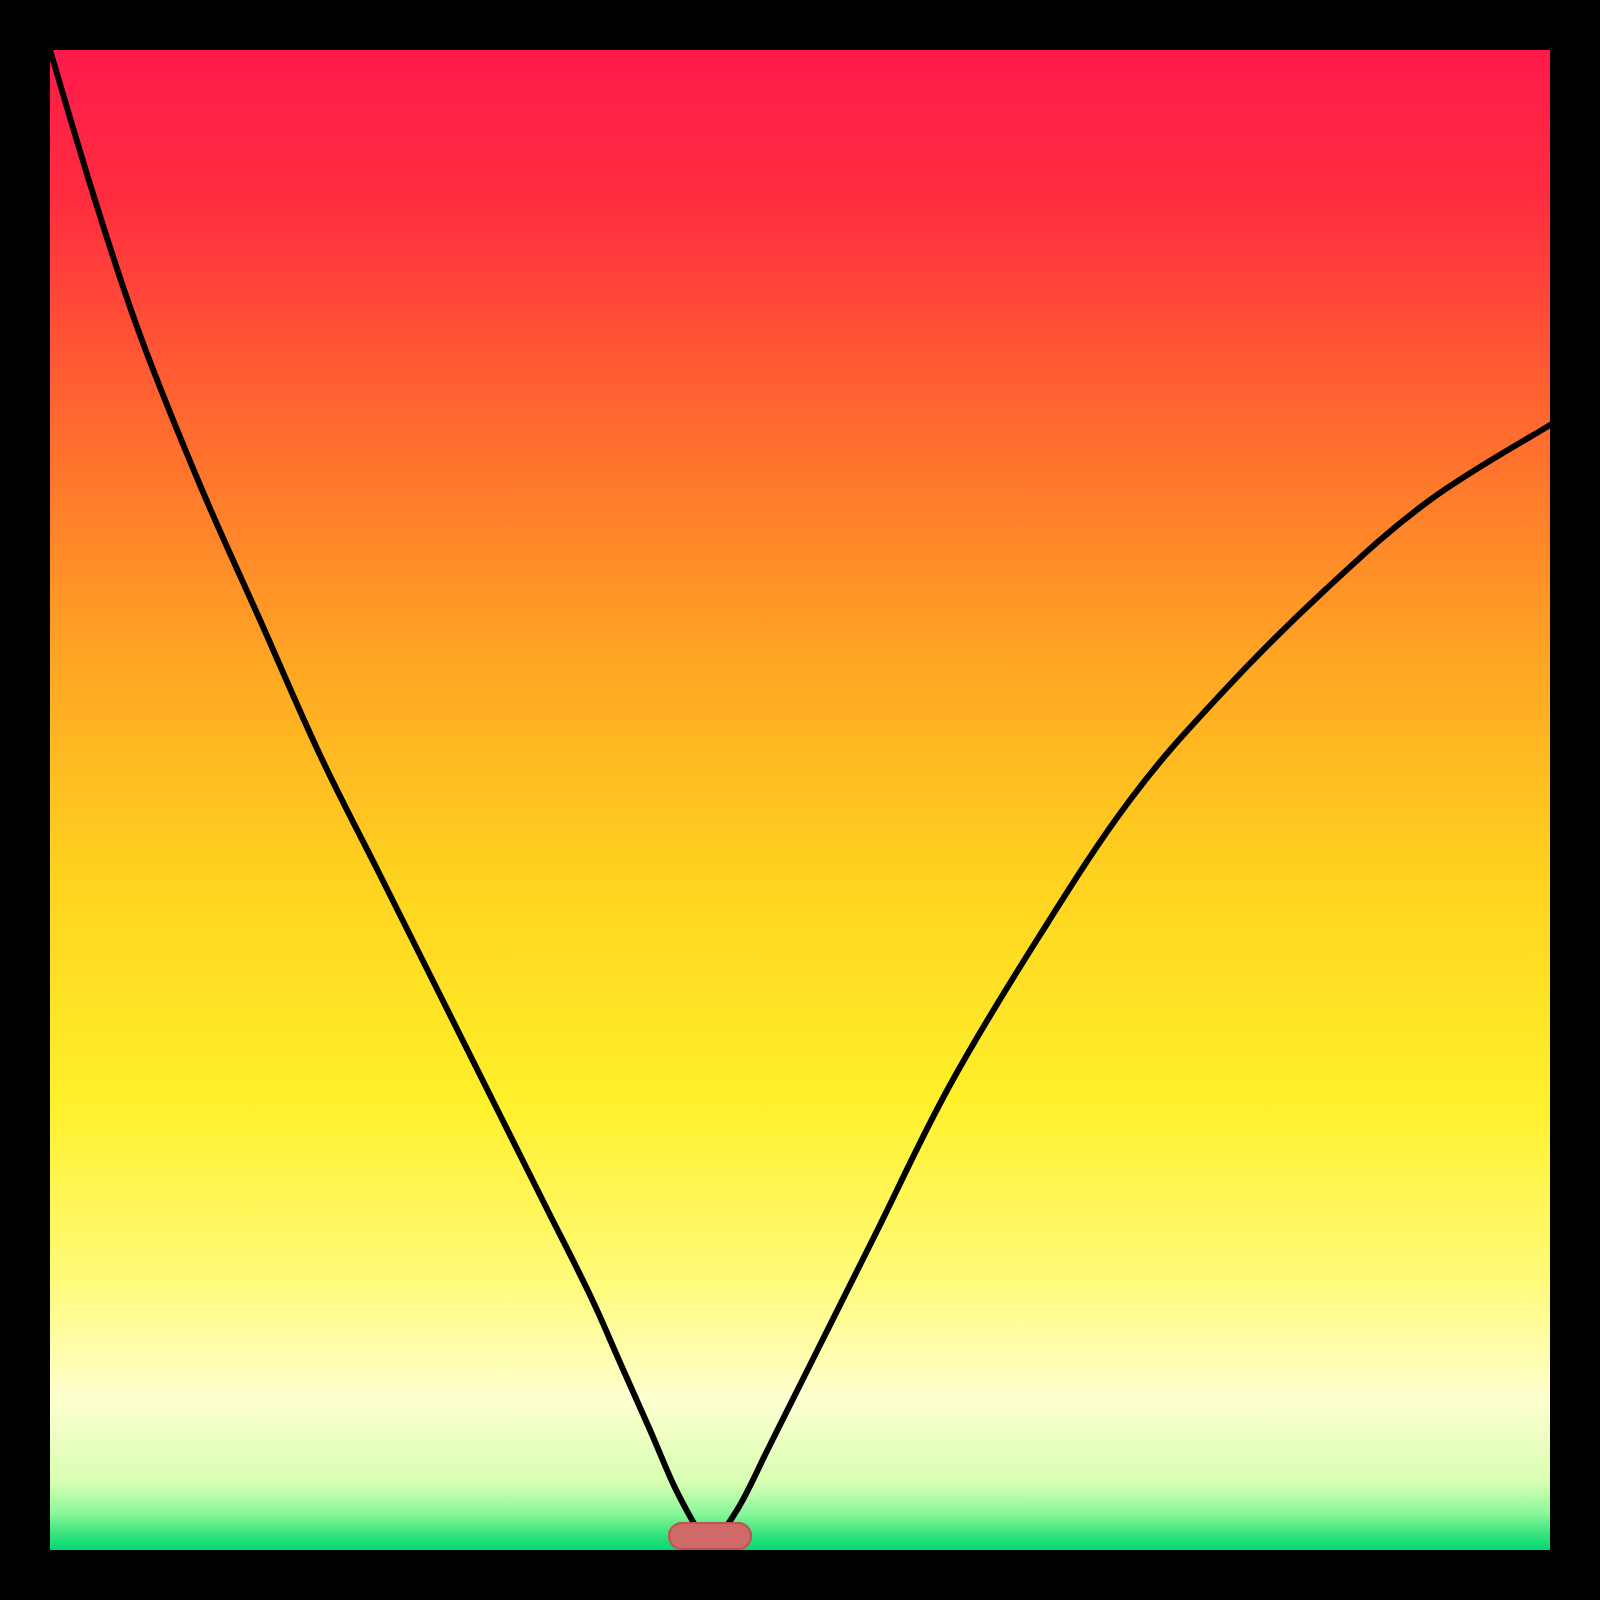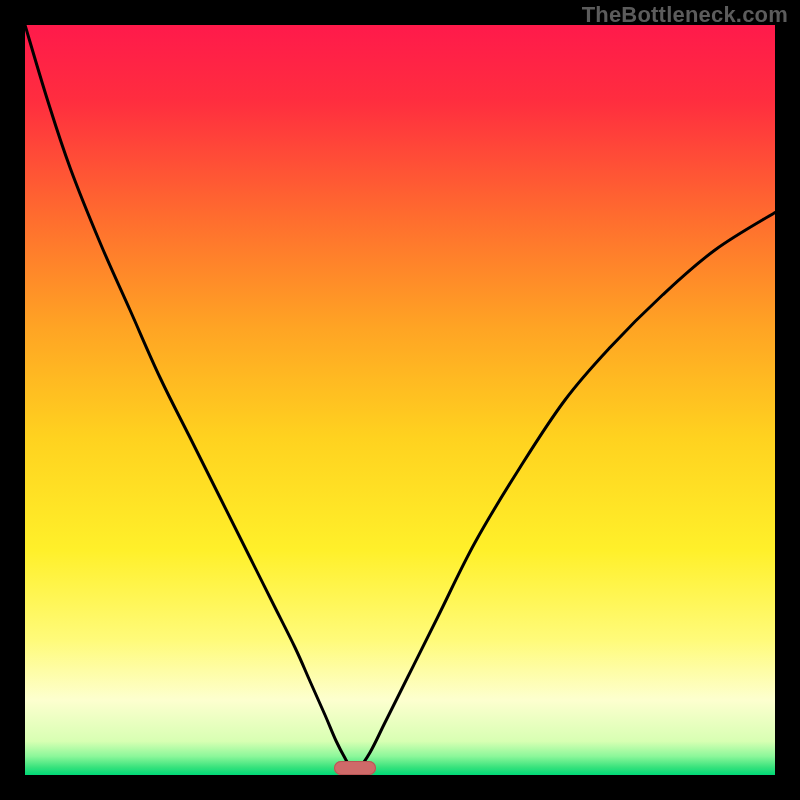--- a/index.html
+++ b/index.html
@@ -65,14 +65,13 @@
             <stop offset="99%" stop-color="#36e27c"></stop>
             <stop offset="100%" stop-color="#00d977"></stop>
           </linearGradient>
       </defs>
       <rect id="bg-rect" x="0" y="0" width="750" height="750" fill="url(#bg-grad)"></rect>
       <path id="curve-left" fill="none" stroke-width="3" stroke-linecap="round" d="M 0 0 C 4.05 13.5, 14.4 49.35, 22.5 75 C 30.6 100.65, 35.55 116.85, 45 142.5 C 54.45 168.15, 64.2 191.85, 75 217.5 C 85.8 243.15, 94.20000000000002 260.7, 105.00000000000001 285 C 115.80000000000001 309.3, 124.2 329.55, 135 352.5 C 145.8 375.45, 154.2 390.9, 165 412.5 C 175.8 434.1, 184.2 450.9, 195 472.5 C 205.8 494.1, 215.55 513.6, 225 532.5 C 234.45 551.4, 239.4 561.3, 247.5 577.5 C 255.6 593.7, 263.25 608.325, 270 622.5 C 276.75 636.675, 279.6 644.1, 285 656.25 C 290.4 668.4, 295.275 679.2, 300 690 C 304.725 700.8, 307.47 708.15, 311.25 716.25 C 315.03 724.35, 317.625 728.925, 321 735 C 324.375 741.075, 328.38 747.3, 330 750" stroke="#000000"></path>
       <path id="curve-right" fill="none" stroke-width="3" stroke-linecap="round" d="M 330 750 C 332.7 745.95, 339.6 736.95, 345 727.5 C 350.4 718.05, 353.25 711, 360 697.5 C 366.75 684, 373.05 671.4, 382.5 652.5 C 391.95 633.6, 400.3500000000001 616.8, 412.50000000000006 592.5 C 424.65000000000003 568.2, 435.15000000000003 544.5, 450 517.5 C 464.84999999999997 490.5, 478.8 468.15, 495 442.5 C 511.2 416.85, 523.8 396.59999999999997, 540 375 C 556.2 353.40000000000003, 567.45 341.40000000000003, 585 322.50000000000006 C 602.55 303.6000000000001, 618.6 287.55, 637.5 270 C 656.4 252.45, 669.75 239.85, 690 225 C 710.25 210.15, 739.2 194.25, 750 187.5" stroke="#000000"></path>
     </svg>
     <div id="opt-marker" class="marker" style="width: 42px; height: 14.25px; left: 330px; top: 735.75px; background: rgb(207, 106, 105); box-shadow: rgb(185, 86, 85) 0px 0px 0px 1px inset;"></div>
   </div>
-  <div class="watermark">TheBottleneck.com</div>
 </div>
 
 </body></html>

